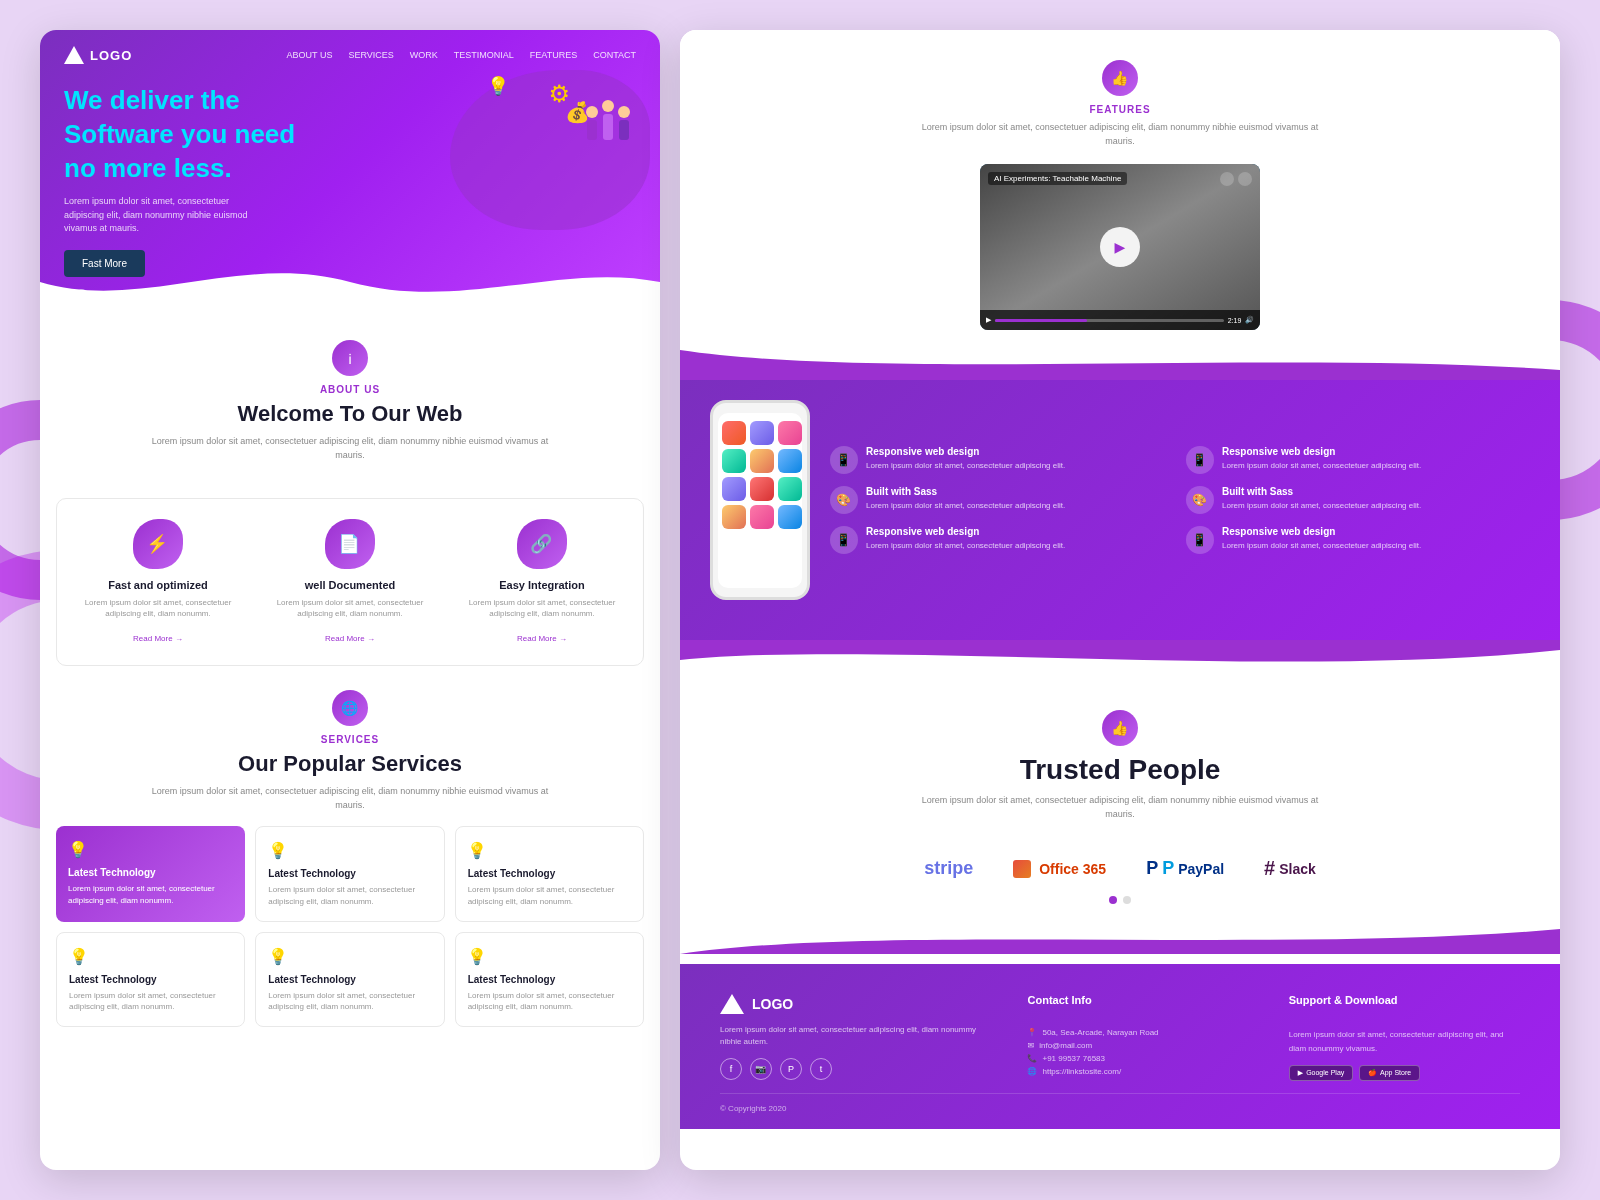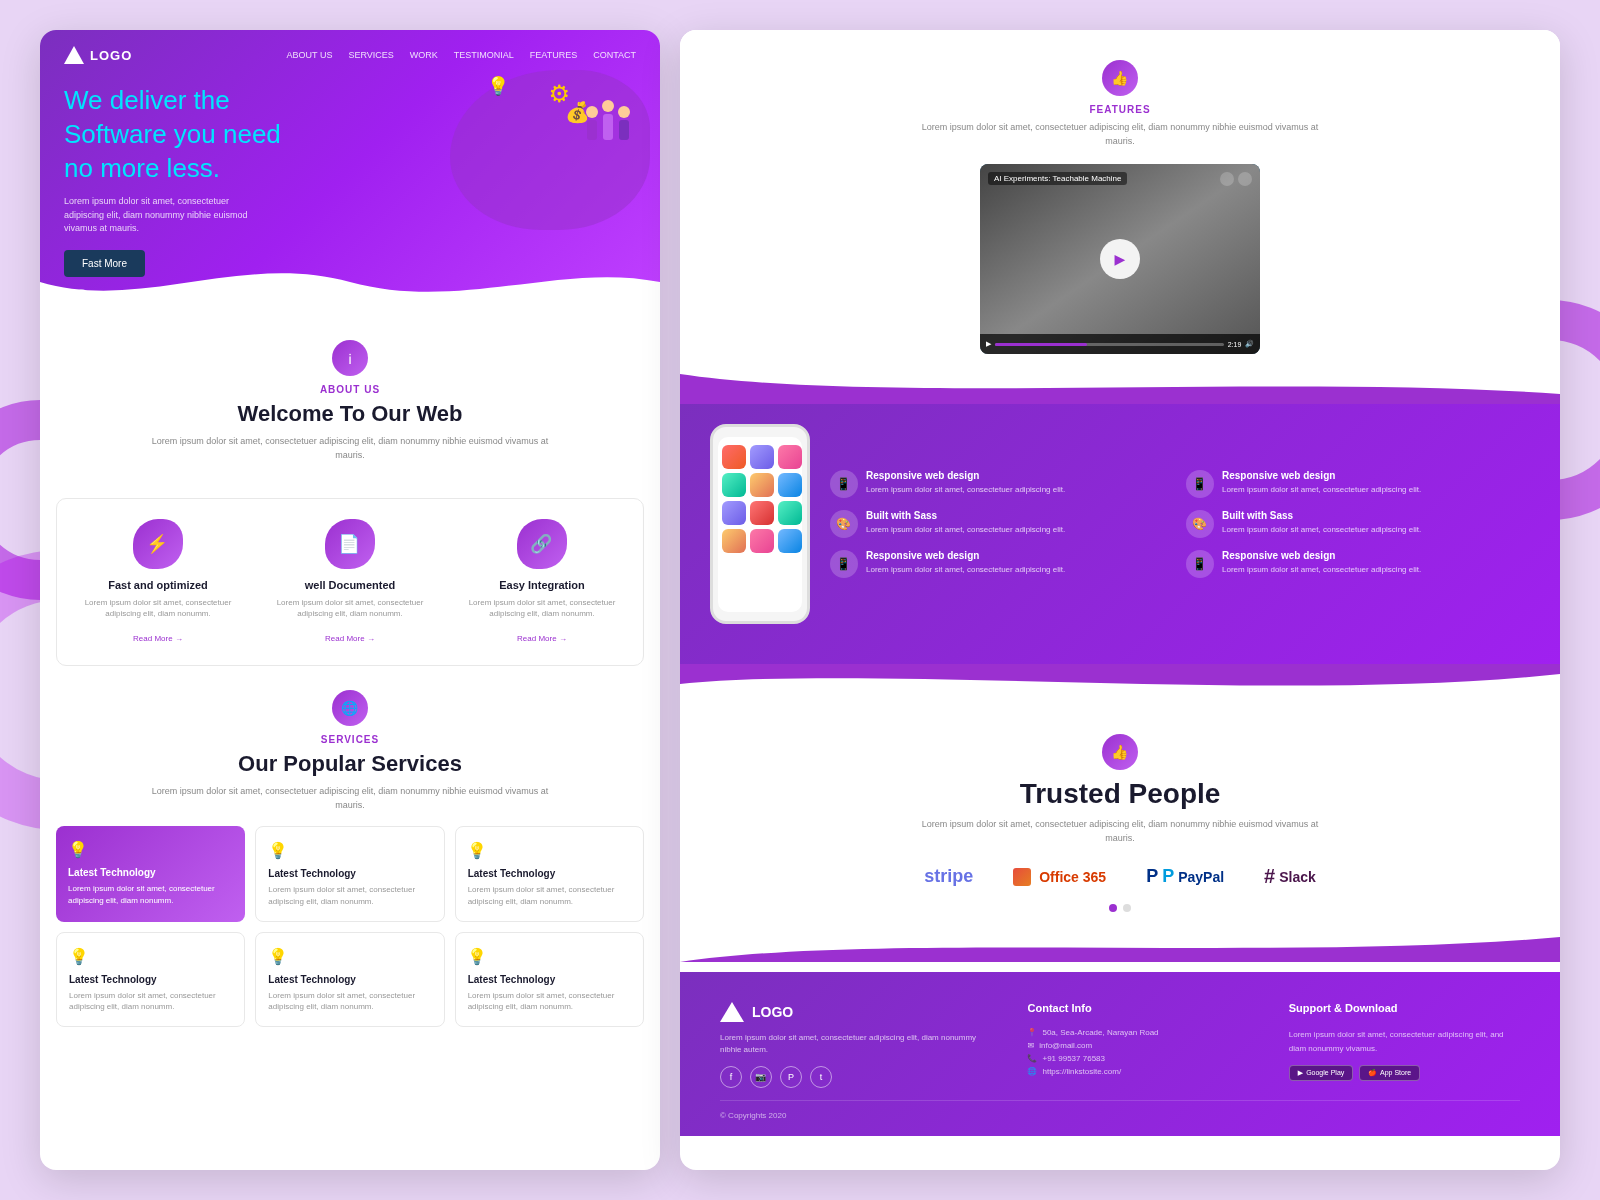--- a/index.html
+++ b/index.html
@@ -71,21 +71,21 @@
     .logo-triangle {
       width: 0; height: 0;
       border-left: 10px solid transparent;
       border-right: 10px solid transparent;
       border-bottom: 18px solid white;
     }
     .logo-text { color: white; font-size: 13px; font-weight: 700; letter-spacing: 1px; }
     .hero-nav-links { display: flex; gap: 16px; }
     .hero-nav-links a { color: rgba(255,255,255,0.85); font-size: 9px; text-decoration: none; }
     .hero-content { padding: 20px 24px 0; }
-    .hero-title { color: white; font-size: 26px; font-weight: 400; line-height: 1.3; }
+    .hero-title { color: white; font-size: 26px; font-weight: 700; line-height: 1.3; }
     .hero-title span { color: #00e5ff; }
     .hero-desc { color: rgba(255,255,255,0.8); font-size: 9px; line-height: 1.5; margin-top: 10px; max-width: 200px; }
     .hero-btn {
       display: inline-block; margin-top: 14px;
       background: #1a3a5c; color: white;
       padding: 8px 18px; border-radius: 4px; font-size: 10px; cursor: pointer;
     }
     .hero-dots { display: flex; gap: 6px; margin-top: 12px; }
     .hero-dot { width: 8px; height: 8px; border-radius: 50%; }
     .hero-dot.active { background: white; }
@@ -168,21 +168,21 @@
 
     
     
     .right-features {
       padding: 30px 40px 20px;
       text-align: center;
       background: white;
     }
     .video-container {
       margin: 16px auto 0;
-      width: 280px; height: 190px;
+      width: 280px; height: 166px;
       background: #0c4a6e;
       border-radius: 8px;
       position: relative;
       overflow: hidden;
     }
     .play-btn {
       width: 40px; height: 40px;
       background: rgba(255,255,255,0.9);
       border-radius: 50%;
       display: flex; align-items: center; justify-content: center;
@@ -251,21 +251,21 @@
       border-radius: 50%;
       display: flex; align-items: center; justify-content: center;
       color: white; font-size: 12px;
     }
     .feature-item-text h5 { color: white; font-size: 10px; font-weight: 700; margin-bottom: 3px; }
     .feature-item-text p { color: rgba(255,255,255,0.75); font-size: 8px; line-height: 1.4; }
 
     
     .trusted-section { padding: 30px 40px 20px; text-align: center; background: white; }
     .trusted-logos { display: flex; justify-content: center; align-items: center; gap: 40px; margin-top: 20px; flex-wrap: wrap; }
-    .trust-logo { font-size: 18px; font-weight: 700; }
+    .trust-logo { font-size: 18px; font-weight: 700; margin-top: 16px; }
     .trust-logo.stripe { color: #6772e5; }
     .trust-logo.office { display: flex; align-items: center; gap: 4px; color: #d83b01; font-size: 14px; }
     .trust-logo.paypal { color: #003087; display: flex; align-items: center; gap: 4px; font-size: 14px; }
     .trust-logo.slack { color: #4a154b; display: flex; align-items: center; gap: 4px; font-size: 14px; }
     .trust-dots { display: flex; justify-content: center; gap: 6px; margin-top: 16px; }
     .trust-dot { width: 8px; height: 8px; border-radius: 50%; }
     .trust-dot.active { background: #9b30d0; }
     .trust-dot.inactive { background: #ddd; }
 
     
@@ -285,21 +285,21 @@
     }
     .footer-logo-text { color: white; font-weight: 700; font-size: 14px; }
     .footer-desc { color: rgba(255,255,255,0.7); font-size: 8px; line-height: 1.5; margin-bottom: 10px; }
     .footer-social { display: flex; gap: 8px; }
     .social-icon {
       width: 22px; height: 22px; border-radius: 50%;
       border: 1px solid rgba(255,255,255,0.5);
       display: flex; align-items: center; justify-content: center;
       color: white; font-size: 9px; cursor: pointer;
     }
-    .footer-col h4 { color: white; font-size: 11px; font-weight: 700; margin-bottom: 14px; }
+    .footer-col h4 { color: white; font-size: 11px; font-weight: 700; margin-bottom: 22px; }
     .footer-col p { color: rgba(255,255,255,0.7); font-size: 8px; line-height: 1.8; }
     .footer-col .contact-item { display: flex; gap: 5px; align-items: flex-start; margin-bottom: 4px; }
     .footer-col .contact-item span { color: rgba(255,255,255,0.7); font-size: 8px; }
     .store-badges { display: flex; gap: 6px; margin-top: 8px; }
     .store-badge {
       background: rgba(0,0,0,0.4);
       border: 1px solid rgba(255,255,255,0.3);
       border-radius: 4px;
       padding: 3px 8px;
       color: white; font-size: 7px;

